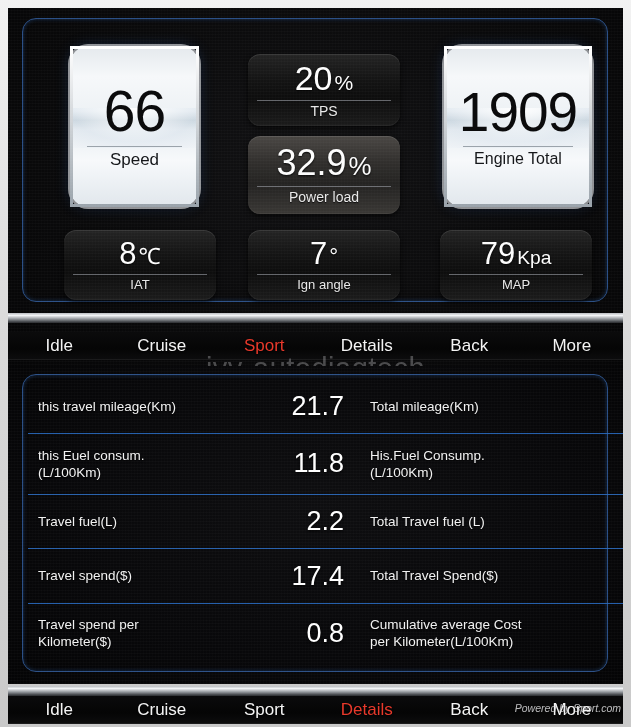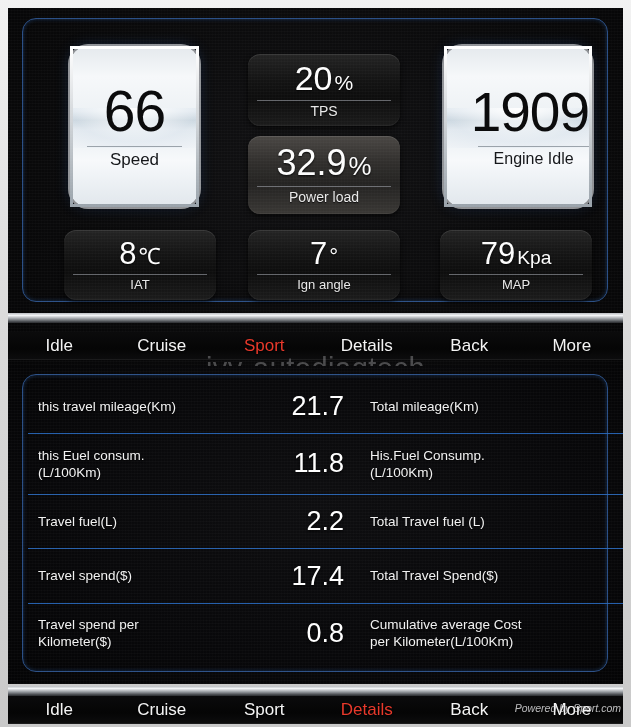--- a/index.html
+++ b/index.html
@@ -97,21 +97,21 @@
     padding-top:3px;
     margin-top:6px;
     width:78%;
     text-align:center;
   }
 
   #gauge-speed { left:62px; top:38px; width:123px; height:155px; }
   #gauge-speed .gv { font-size:57px; }
   #gauge-speed .gl { font-size:17px; }
 
-  #gauge-rpm { left:436px; top:38px; width:142px; height:155px;align-items:flex-end; }
+  #gauge-rpm { left:436px; top:38px; width:142px; height:155px; }
   #gauge-rpm .gv { font-size:55px; }
   #gauge-rpm .gl { font-size:16px; }
 
   
   .tile {
     position:absolute;
     border-radius: 12px;
     background: linear-gradient(180deg,#242424 0%,#141414 35%,#0d0d0d 60%,#1b1b1b 100%);
     box-shadow:
       0 1px 0 rgba(255,255,255,.10) inset,
@@ -259,21 +259,21 @@
   <div class="screen carbon" id="screen-top">
     <div class="blue-frame" id="top-blue"></div>
 
     <div class="big-gauge" id="gauge-speed">
       <div class="gv">66</div>
       <div class="gl">Speed</div>
     </div>
 
     <div class="big-gauge" id="gauge-rpm">
       <div class="gv">1909</div>
-      <div class="gl">Engine Idle</div>
+      <div class="gl">Engine Total</div>
     </div>
 
     <div class="tile" id="tile-tps">
       <div class="tv">
         <span>20</span>
         <span class="unit">%</span>
       </div>
       <div class="tl">TPS</div>
     </div>
 

